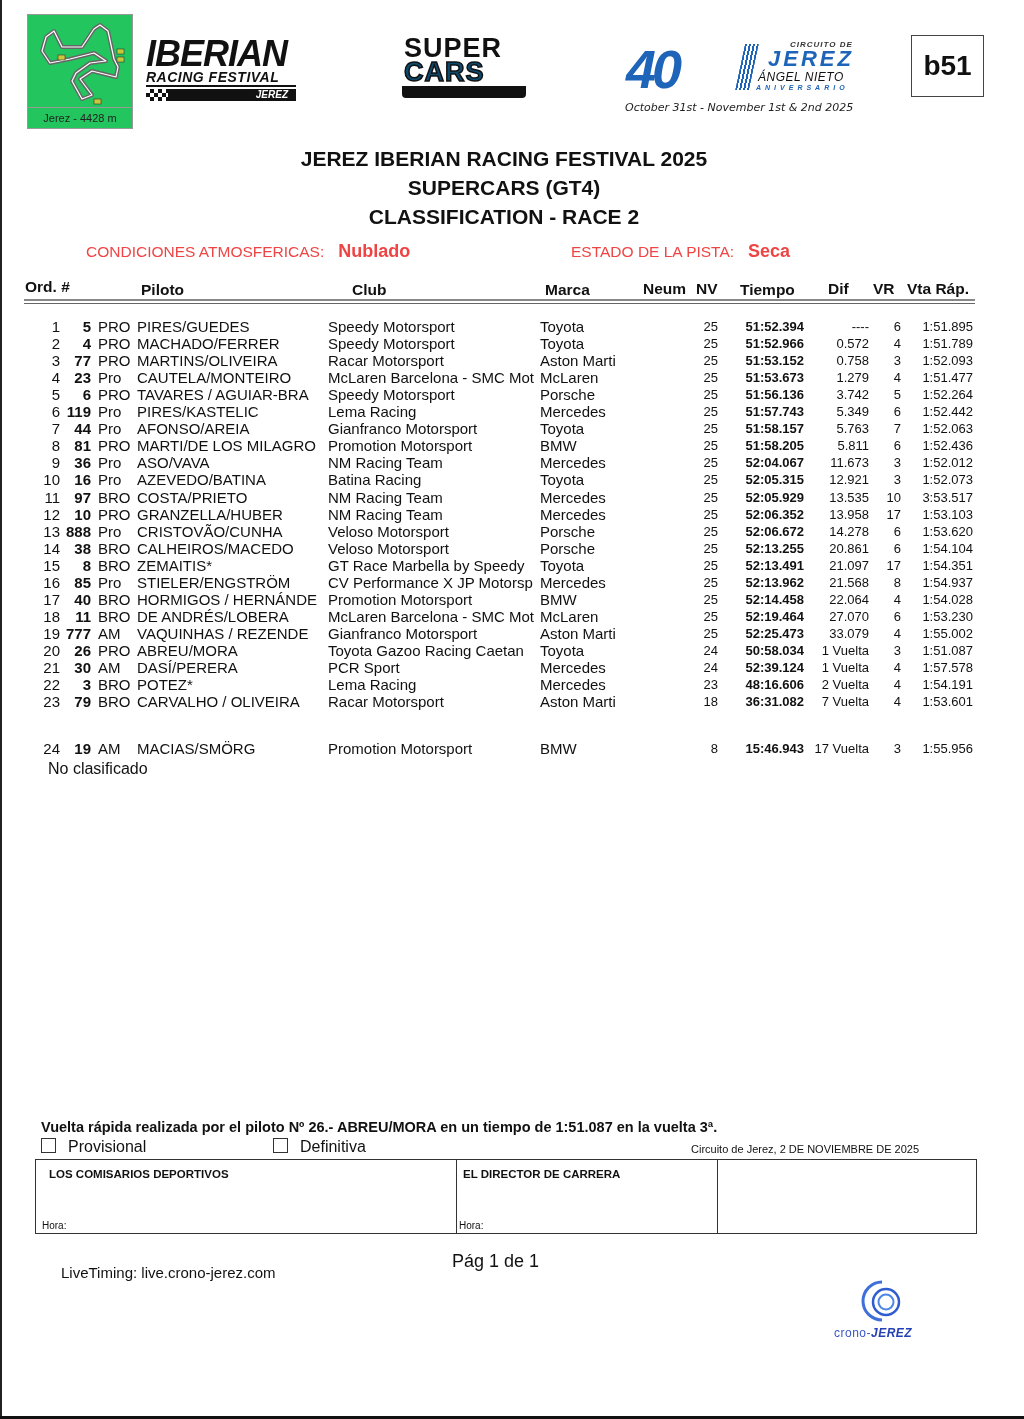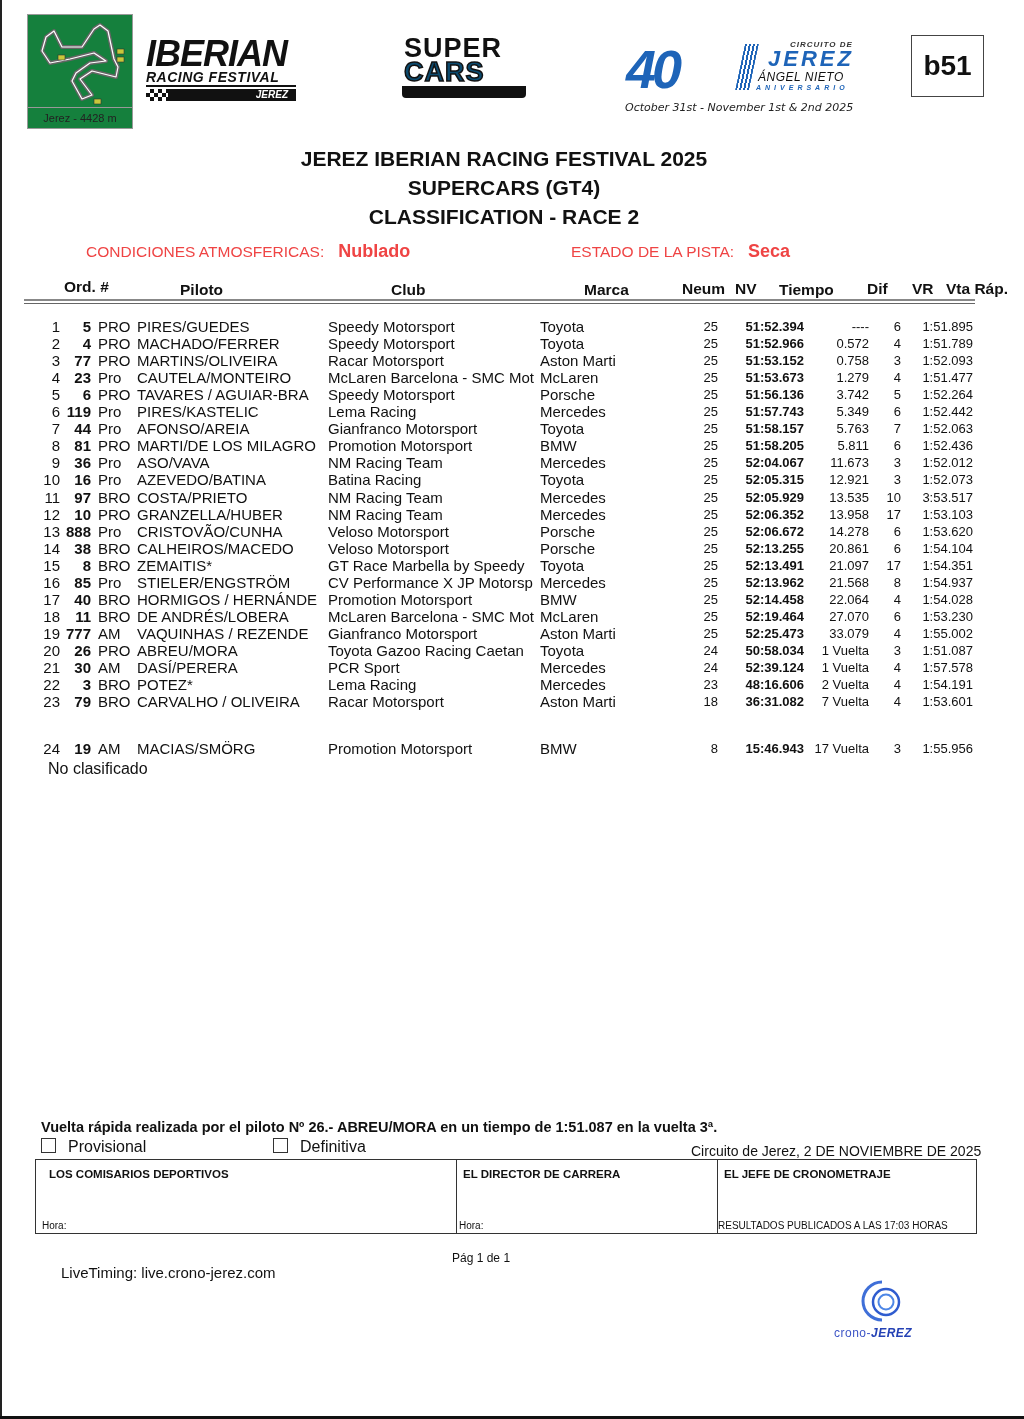--- a/index.html
+++ b/index.html
@@ -4,21 +4,21 @@
 <style>
   html, body { margin: 0; padding: 0; }
   body {
     width: 1024px; height: 1419px; background: #ffffff; position: relative; overflow: hidden;
     font-family: "Liberation Sans", sans-serif; color: #111;
   }
   .page-border-left { position: absolute; left: 0; top: 0; width: 2px; height: 1419px; background: #222; }
   .page-border-bottom { position: absolute; left: 0; top: 1416px; width: 1024px; height: 3px; background: #111; }
 
   
-  .track-box { position: absolute; left: 27px; top: 14px; width: 104px; height: 113px; border: 1px solid #999; background: #15803d; }
+  .track-box { position: absolute; left: 27px; top: 14px; width: 104px; height: 113px; border: 1px solid #999; background: #22c55e; }
   .track-box svg { position: absolute; left: 4px; top: 4px; }
   .track-caption { position: absolute; left: 0; top: 92px; width: 104px; height: 21px; border-top: 1px solid #999; font-size: 11px; text-align: center; line-height: 21px; color: #222; }
 
   .iberian-logo { position: absolute; left: 146px; top: 38px; width: 162px; height: 62px; }
   .iberian-logo .big { font-family: "Liberation Sans", sans-serif; font-weight: 900; font-style: italic; font-size: 36px; letter-spacing: -1px; line-height: 32px; color: #111; }
   .iberian-logo .sub { font-weight: 900; font-style: italic; font-size: 14px; line-height: 15px; letter-spacing: 0.5px; color: #111; border-bottom: 2px solid #111; width: 150px; }
   .iberian-logo .bar { position: relative; margin-top: 2px; width: 150px; height: 12px; background: #111; }
   .iberian-logo .bar .flag { position: absolute; left: 0; top: 0; width: 22px; height: 12px;
     background:
       linear-gradient(45deg, #111 25%, transparent 25%, transparent 75%, #111 75%),
@@ -46,21 +46,21 @@
   
   .titles { position: absolute; left: 0; top: 144px; width: 1008px; text-align: center; }
   .titles div { font-weight: 700; font-size: 21px; line-height: 29px; color: #111; }
 
   .conditions { position: absolute; top: 241px; font-size: 16px; color: #ef4444; }
   .conditions .lbl { font-size: 15.5px; }
   .conditions .val { font-weight: 700; font-size: 18px; margin-left: 14px; }
 
   
   .thead { position: absolute; top: 278px; left: 0; width: 1024px; height: 24px; font-weight: 700; font-size: 15.5px; }
-  .thead span { position: absolute; white-space: nowrap; margin-left: 39px; }
+  .thead span { position: absolute; white-space: nowrap; }
   .hline1 { position: absolute; left: 24px; top: 299px; width: 951px; height: 2px; background: #888; }
   .hline2 { position: absolute; left: 24px; top: 303px; width: 951px; height: 1px; background: #666; }
 
   
   .rows { position: absolute; left: 0; top: 318px; width: 1024px; }
   .row { position: absolute; left: 0; width: 1024px; height: 17px; font-size: 15px; line-height: 17px; }
   .row span { position: absolute; white-space: nowrap; }
   .c-pos { left: 30px; width: 30px; text-align: right; }
   .c-num { left: 60px; width: 31px; text-align: right; font-weight: 700; }
   .c-cls { left: 98px; }
@@ -72,28 +72,28 @@
   .c-dif { left: 800px; width: 69px; text-align: right; font-size: 13px; }
   .c-vr { left: 880px; width: 21px; text-align: right; font-size: 13px; }
   .c-fl { left: 906px; width: 67px; text-align: right; font-size: 13px; }
 
   .nc-label { position: absolute; left: 48px; top: 719px; font-size: 16px; margin-top: 41px; }
 
   
   .fastlap { position: absolute; left: 41px; top: 1119px; font-weight: 700; font-size: 14.5px; }
   .checkbox-row { position: absolute; top: 1138px; font-size: 16px; }
   .checkbox-row .box { display: inline-block; width: 13px; height: 13px; border: 1px solid #333; vertical-align: -1px; margin-right: 12px; }
-  .circuit-date { position: absolute; left: 691px; top: 1143px; font-size: 14px; }
+  .circuit-date { position: absolute; left: 691px; top: 1143px; font-size: 11px; }
 
   .sign-table { position: absolute; left: 35px; top: 1159px; width: 940px; height: 73px; border: 1px solid #333; }
   .sign-cell { position: absolute; top: 0; height: 73px; border-right: 1px solid #333; }
   .sign-cell .ttl { position: absolute; left: 13px; top: 8px; font-size: 11.5px; font-weight: 700; white-space: nowrap; }
   .sign-cell .foot { position: absolute; left: 6px; top: 60px; font-size: 10px; white-space: nowrap; }
 
-  .page-num { position: absolute; left: 452px; top: 1251px; font-size: 12px; }
+  .page-num { position: absolute; left: 452px; top: 1251px; font-size: 18px; }
   .livetiming { position: absolute; left: 61px; top: 1264px; font-size: 15px; }
 
   .crono-logo { position: absolute; left: 830px; top: 1278px; width: 120px; height: 70px; }
   .crono-logo .txt { position: absolute; left: 4px; top: 48px; font-size: 12px; letter-spacing: 0.5px; color: #3d55c6; white-space: nowrap; }
   .crono-logo .txt b { color: #2542b5; font-weight: 900; font-style: italic; }
 </style>
 </head>
 <body>
 
 <div class="page-border-left"></div>
@@ -497,24 +497,20 @@
 
 <div class="sign-table">
   <div class="sign-cell" style="left:0; width:420px;">
     <span class="ttl">LOS COMISARIOS DEPORTIVOS</span>
     <span class="foot">Hora:</span>
   </div>
   <div class="sign-cell" style="left:421px; width:260px;">
     <span class="ttl" style="left:6px;">EL DIRECTOR DE CARRERA</span>
     <span class="foot" style="left:2px;">Hora:</span>
   </div>
-  <div class="sign-cell" style="left:682px; width:258px; border-right:none;">
-    <span class="ttl" style="left:6px;">EL JEFE DE CRONOMETRAJE</span>
-    <span class="foot" style="left:0;">RESULTADOS PUBLICADOS A LAS 17:03 HORAS</span>
-  </div>
 </div>
 
 <div class="page-num">Pág 1 de 1</div>
 <div class="livetiming">LiveTiming: live.crono-jerez.com</div>
 
 <div class="crono-logo">
   <svg width="120" height="50" viewBox="0 0 120 50" style="position:absolute;left:0;top:0;">
     <path d="M52 4 A18 18 0 0 0 52 42" fill="none" stroke="#3f6fd8" stroke-width="3"></path>
     <circle cx="56" cy="24" r="13" fill="none" stroke="#2f5ccf" stroke-width="2.5"></circle>
     <circle cx="56" cy="24" r="7.5" fill="none" stroke="#4d86e6" stroke-width="2"></circle>

